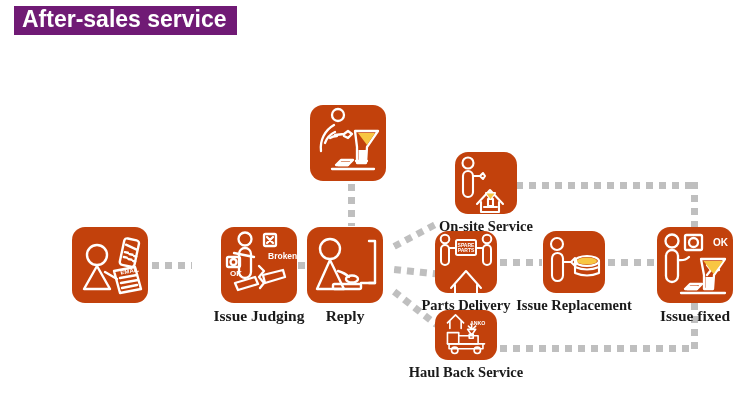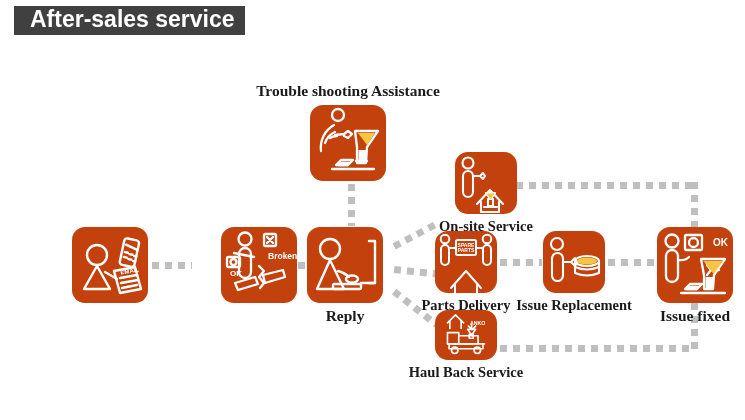--- a/index.html
+++ b/index.html
@@ -6,22 +6,22 @@
   body{
     width:745px;height:420px;position:relative;overflow:hidden;
     background:#ffffff;
     font-family:"Liberation Serif", serif;
   }
   #stage{position:absolute;inset:0;}
 
   
   .header-band{
     position:absolute;left:14px;top:6px;
-    background:#404040;
-    padding:2px 10px 4px 16px;
+    background:#701a75;
+    padding:2px 10px 4px 8px;
     line-height:1;
   }
   .header-band .ttl{
     font-family:"Liberation Sans", sans-serif;
     font-weight:bold;font-size:23px;color:#ffffff;
     letter-spacing:0px;white-space:nowrap;
     display:block;
   }
 
   
@@ -132,20 +132,21 @@
           <rect x="6" y="30" width="13" height="10" rx="1.5"></rect>
           <circle cx="12.5" cy="35" r="3"></circle>
           <path d="M14 56 L34 50 L37 57 L17 63 Z"></path>
           <path d="M42 48 L62 43 L64 50 L44 56 Z"></path>
           <path d="M38 39 l5 5 l-5 6 l5 6 l-4 5"></path>
         </g>
         <text x="47" y="32" fill="#fff" font-family="Liberation Sans, sans-serif" font-size="8.5" font-weight="bold">Broken</text>
         <text x="9" y="49" fill="#fff" font-family="Liberation Sans, sans-serif" font-size="8" font-weight="bold">OK</text>
       </svg>
     </div>
+    <div class="label below">Issue Judging</div>
   </div>
 
   <div class="node" style="left:310px;top:105px;width:76px;height:76px;">
     <div class="tile">
       <svg viewBox="0 0 76 76">
         <g fill="none" stroke="#fff" stroke-width="2.3" stroke-linecap="round" stroke-linejoin="round">
           <circle cx="28" cy="10" r="6"></circle>
           <path d="M11 46 A26 26 0 0 1 24 20"></path>
           <path d="M15 38 A19 19 0 0 1 25 27"></path>
           <path d="M20 33 A13 13 0 0 1 27 31"></path>
@@ -153,21 +154,20 @@
           <path d="M45 26 L68 26 L57 42 L56 58 L47 58 L47 42 Z"></path>
           <rect x="46" y="56" width="11" height="0.1"></rect>
           <path d="M22 64 L64 64"></path>
           <path d="M26 60 l5 -5 l12 0 l-5 5 Z"></path>
           <path d="M29 58 h10 M28 60 h10"></path>
         </g>
         <path d="M48 28 L65 28 L57 40 Z" fill="#F8C642" stroke="none"></path>
         <path d="M48.5 45 h8 v12 h-8 Z" fill="#ffffff" stroke="none"></path>
       </svg>
     </div>
-    <div class="label above">Trouble shooting Assistance</div>
   </div>
 
   <div class="node" style="left:307px;top:227px;width:76px;height:76px;">
     <div class="tile">
       <svg viewBox="0 0 76 76">
         <g fill="none" stroke="#fff" stroke-width="2.4" stroke-linecap="round" stroke-linejoin="round">
           <circle cx="23" cy="22" r="10"></circle>
           <path d="M23 33 L10 62 L37 62 Z"></path>
           <path d="M31 44 q7 2 11 6"></path>
           <ellipse cx="45" cy="52" rx="6" ry="3.5"></ellipse>

